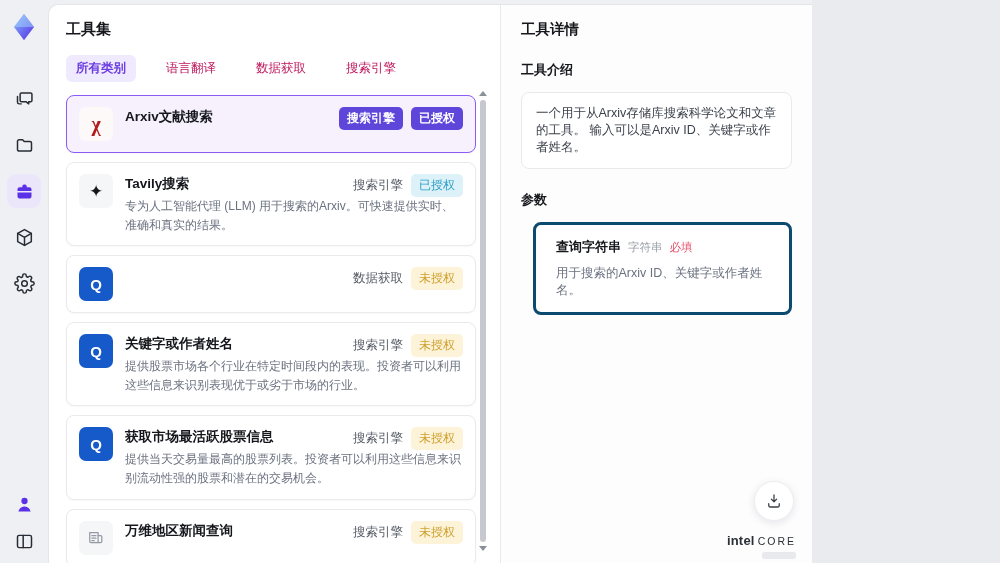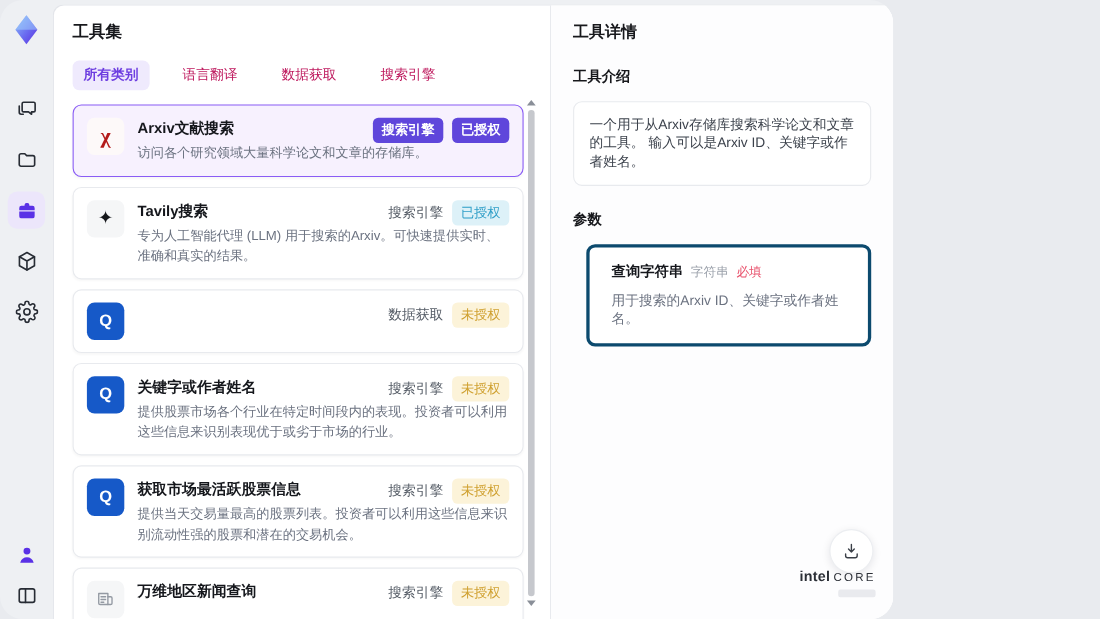--- a/index.html
+++ b/index.html
@@ -2,21 +2,20 @@
 <html style="--accent: #5f46db; --accent-dark: #5a31e6; --selected-bg: #f7f1fe; --selected-border: #8a5cf5; --tab-active-bg: #efeafd; --tab-active-text: #6d3ee0; --auth-ok-bg: #ddf1f8; --auth-ok-text: #2f9ec7; --auth-no-bg: #fcf3d9; --auth-no-text: #cfa02f; --required-red: #e8506b; --arxiv-red: #b31b1b; --icon-blue: #1659c8;"><head>
 <meta charset="utf-8">
 <style>
   html,body{margin:0;padding:0;background:#e9ebef;}
   *{box-sizing:border-box;}
   .app{
     position:relative;width:812px;height:563px;overflow:hidden;
     background:#eef0f3;
     font-family:"Liberation Sans","DejaVu Sans",sans-serif;
     color:#17181c;
-    border-radius:21px;
   }
   
   .rail{position:absolute;left:0;top:0;width:48px;height:100%;display:flex;flex-direction:column;align-items:center;padding:12px 0 8px;}
   .rail .logo{width:30px;height:30px;margin-bottom:34px;}
   .rail-item{width:46px;height:46px;display:flex;align-items:center;justify-content:center;cursor:pointer;}
   .rail-item svg{width:21px;height:21px;stroke:#272c34;stroke-width:1.7;fill:none;stroke-linecap:round;stroke-linejoin:round;}
   .rail-item.active{height:46px;}
   .rail-item.active .pill{width:34px;height:34px;border-radius:9px;background:#ece6fb;display:flex;align-items:center;justify-content:center;}
   .rail-item.active svg{stroke:none;fill:var(--accent-dark);}
   .rail-bottom{margin-top:auto;display:flex;flex-direction:column;align-items:center;gap:9px;}
@@ -60,21 +59,21 @@
   .intro-card{background:#fff;border:1px solid #e8eaee;border-radius:8px;padding:12px 14px;font-size:12.5px;color:#3c424c;margin-bottom:22px;}
   .param-card{background:#fff;border:3px solid #0c4a6e;border-radius:8px;padding:13px 20px;margin-left:12px;}
   .param-head{display:flex;align-items:baseline;gap:7px;margin-bottom:9px;}
   .param-name{font-size:13px;font-weight:bold;color:#15171c;}
   .param-type{font-size:11.5px;color:#9aa0aa;}
   .param-required{font-size:11.5px;color:var(--required-red);}
   .param-desc{font-size:12.5px;color:#6b7280;}
   
   .fab{position:absolute;right:18px;bottom:42px;width:40px;height:40px;border-radius:50%;background:#fff;border:1px solid #eceef1;box-shadow:0 2px 8px rgba(20,24,40,.10);display:flex;align-items:center;justify-content:center;cursor:pointer;}
   .fab svg{width:18px;height:18px;stroke:#3a3f47;stroke-width:1.7;fill:none;stroke-linecap:round;stroke-linejoin:round;}
-  .intel-logo{position:absolute;right:16px;bottom:20px;text-align:right;line-height:1;}
+  .intel-logo{position:absolute;right:16px;bottom:4px;text-align:right;line-height:1;}
   .intel-word{font-size:13px;font-weight:bold;color:#2b2f36;letter-spacing:.2px;}
   .core-word{font-size:10.5px;color:#2b2f36;letter-spacing:2px;margin-left:3px;}
   .intel-sub{width:34px;height:7px;background:#e9eaee;border-radius:2px;margin:4px 0 0 auto;}
 </style>
 </head>
 <body>
 
 <div class="app">
 
   <nav class="rail">
@@ -149,21 +148,20 @@
           <span class="tab">数据获取</span>
           <span class="tab">搜索引擎</span>
         </div>
       <div class="tool-list">
   <div class="tool-card selected">
     <div class="tool-icon icon-arxiv">
               <span class="gl-arxiv">χ</span>
             </div>
     <div class="tool-text">
       <div class="tool-title">Arxiv文献搜索</div>
-      <div class="tool-desc">访问各个研究领域大量科学论文和文章的存储库。</div>
     </div>
     <div class="tool-badges">
       <span class="badge badge-purple">搜索引擎</span>
       <span class="badge badge-purple">已授权</span>
     </div>
   </div>
 
   <div class="tool-card">
     <div class="tool-icon icon-sparkle">
               <span class="gl-sparkle">✦</span>

